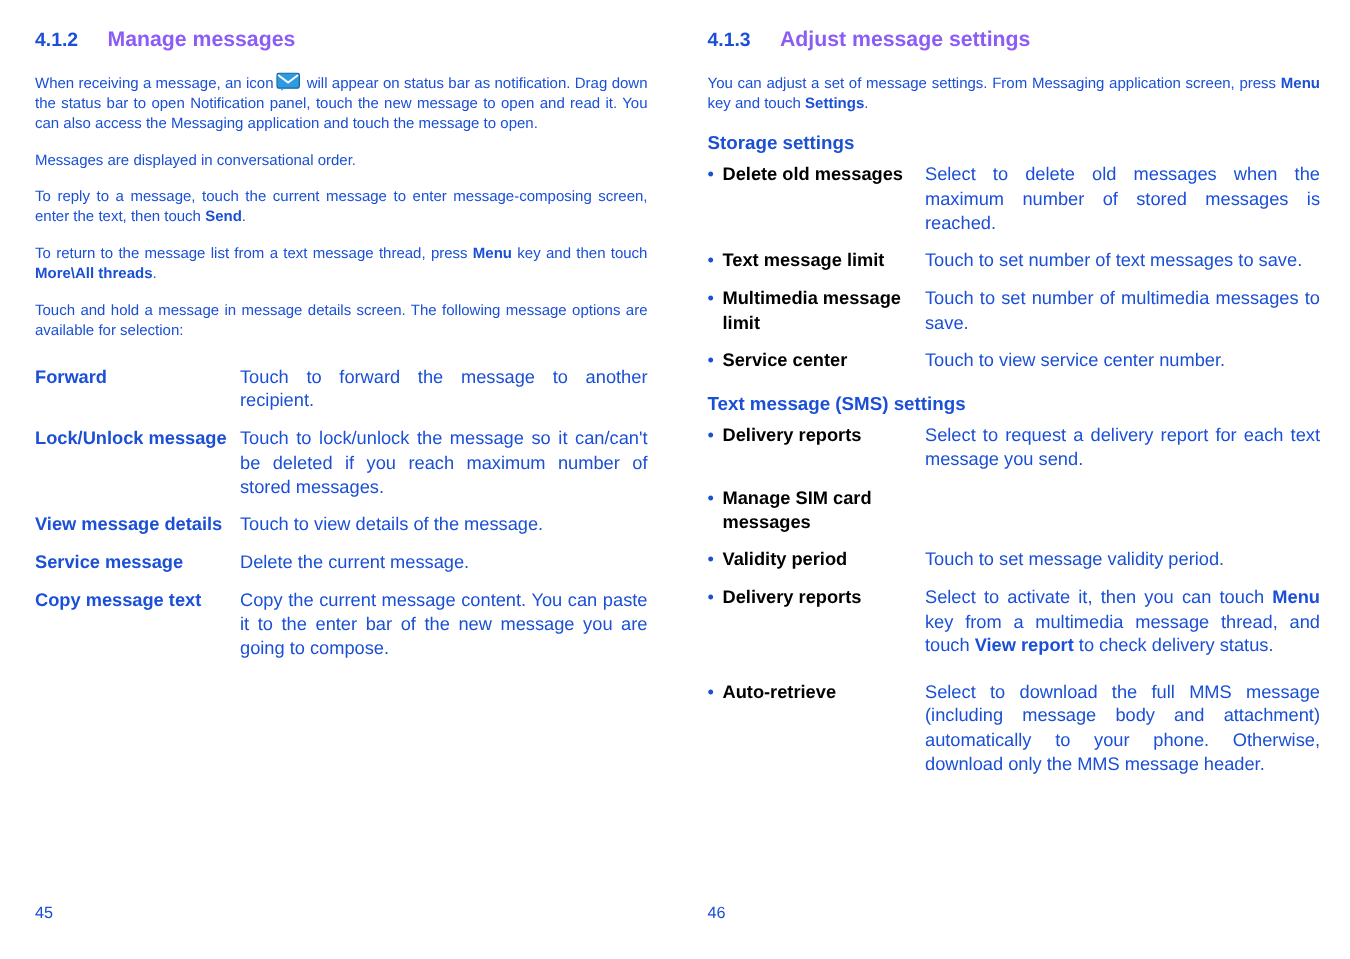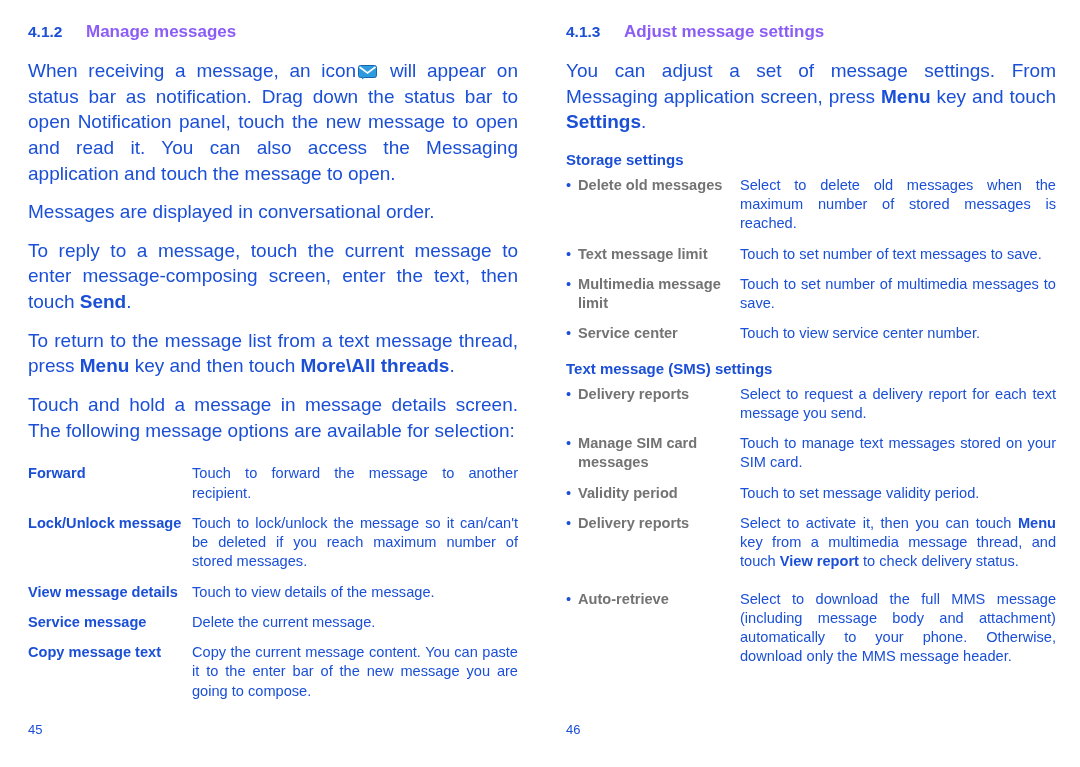--- a/index.html
+++ b/index.html
@@ -42,21 +42,21 @@
     width: 58px;
     flex: none;
   }
   .sec-title {
     font-weight: bold;
     font-size: 17px;
     color: #8b5cf6;
   }
 
   p.body {
-    font-size: 19px;
+    font-size: 12px;
     line-height: 1.35;
     color: #1a4fd6;
     text-align: justify;
     margin: 0 0 13px 0;
   }
 
   b, strong { font-weight: bold; }
 
   .sub-head {
     font-weight: bold;
@@ -99,21 +99,21 @@
     font-size: 14.6px;
     line-height: 1.32;
     color: #1a4fd6;
   }
   .brow .term {
     flex: none;
     width: 148px;
     font-weight: bold;
     font-size: 14.6px;
     line-height: 1.32;
-    color: #737373;
+    color: #000000;
     padding-right: 4px;
     box-sizing: border-box;
   }
   .brow .desc {
     flex: 1;
     font-size: 14.6px;
     line-height: 1.32;
     color: #1a4fd6;
     text-align: justify;
   }
@@ -222,21 +222,20 @@
     <div class="sub-head">Text message (SMS) settings</div>
 
     <div class="brow wide-term">
       <div class="bullet">•</div>
       <div class="term">Delivery reports</div>
       <div class="desc">Select to request a delivery report for each text message you send.</div>
     </div>
     <div class="brow wide-term">
       <div class="bullet">•</div>
       <div class="term">Manage SIM card messages</div>
-      <div class="desc">Touch to manage text messages stored on your SIM card.</div>
     </div>
     <div class="brow wide-term">
       <div class="bullet">•</div>
       <div class="term">Validity period</div>
       <div class="desc">Touch to set message validity period.</div>
     </div>
 
 
     <div class="brow wide-term">
       <div class="bullet">•</div>

